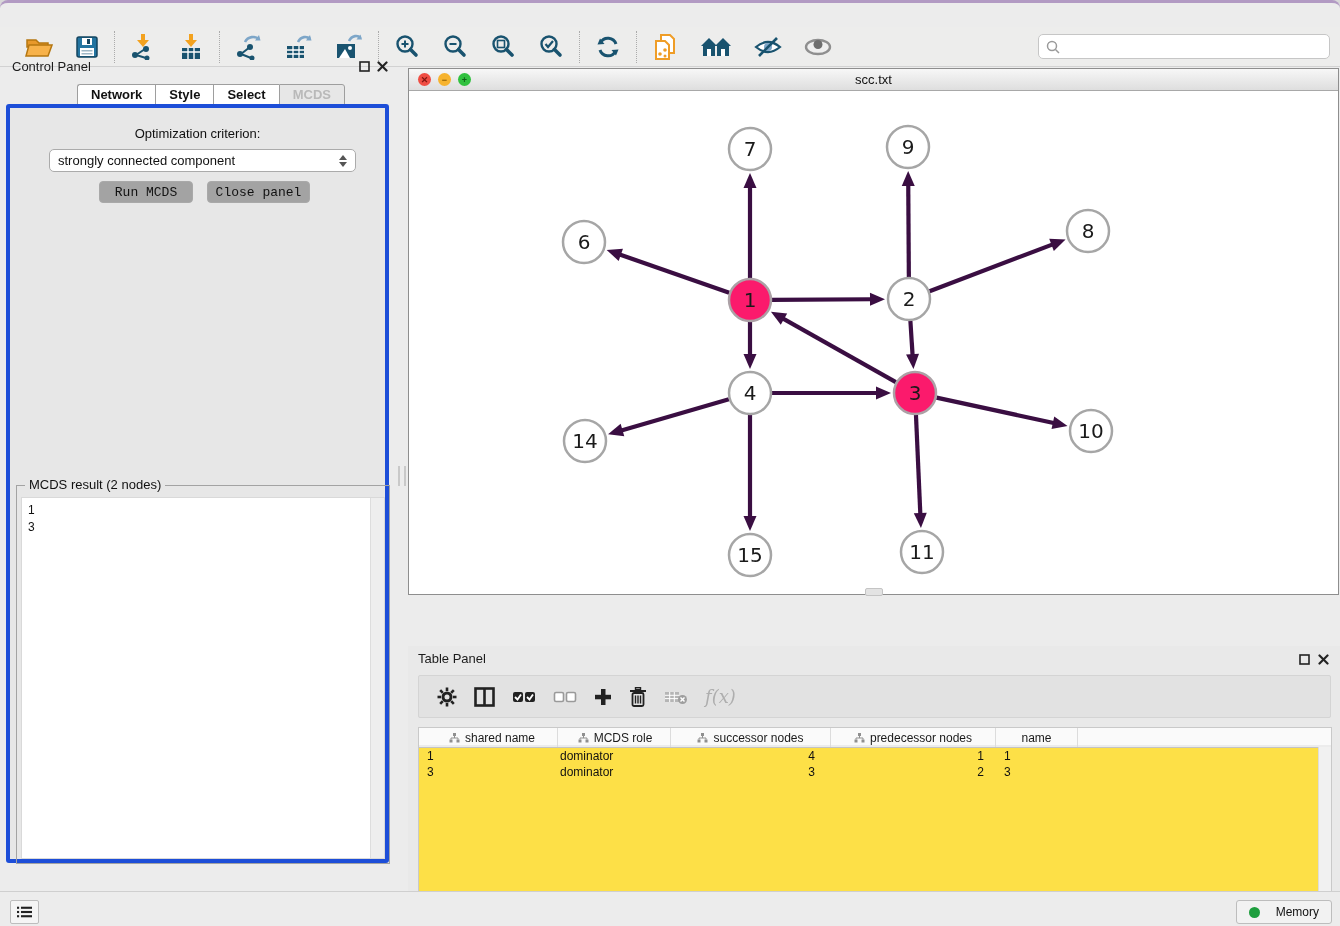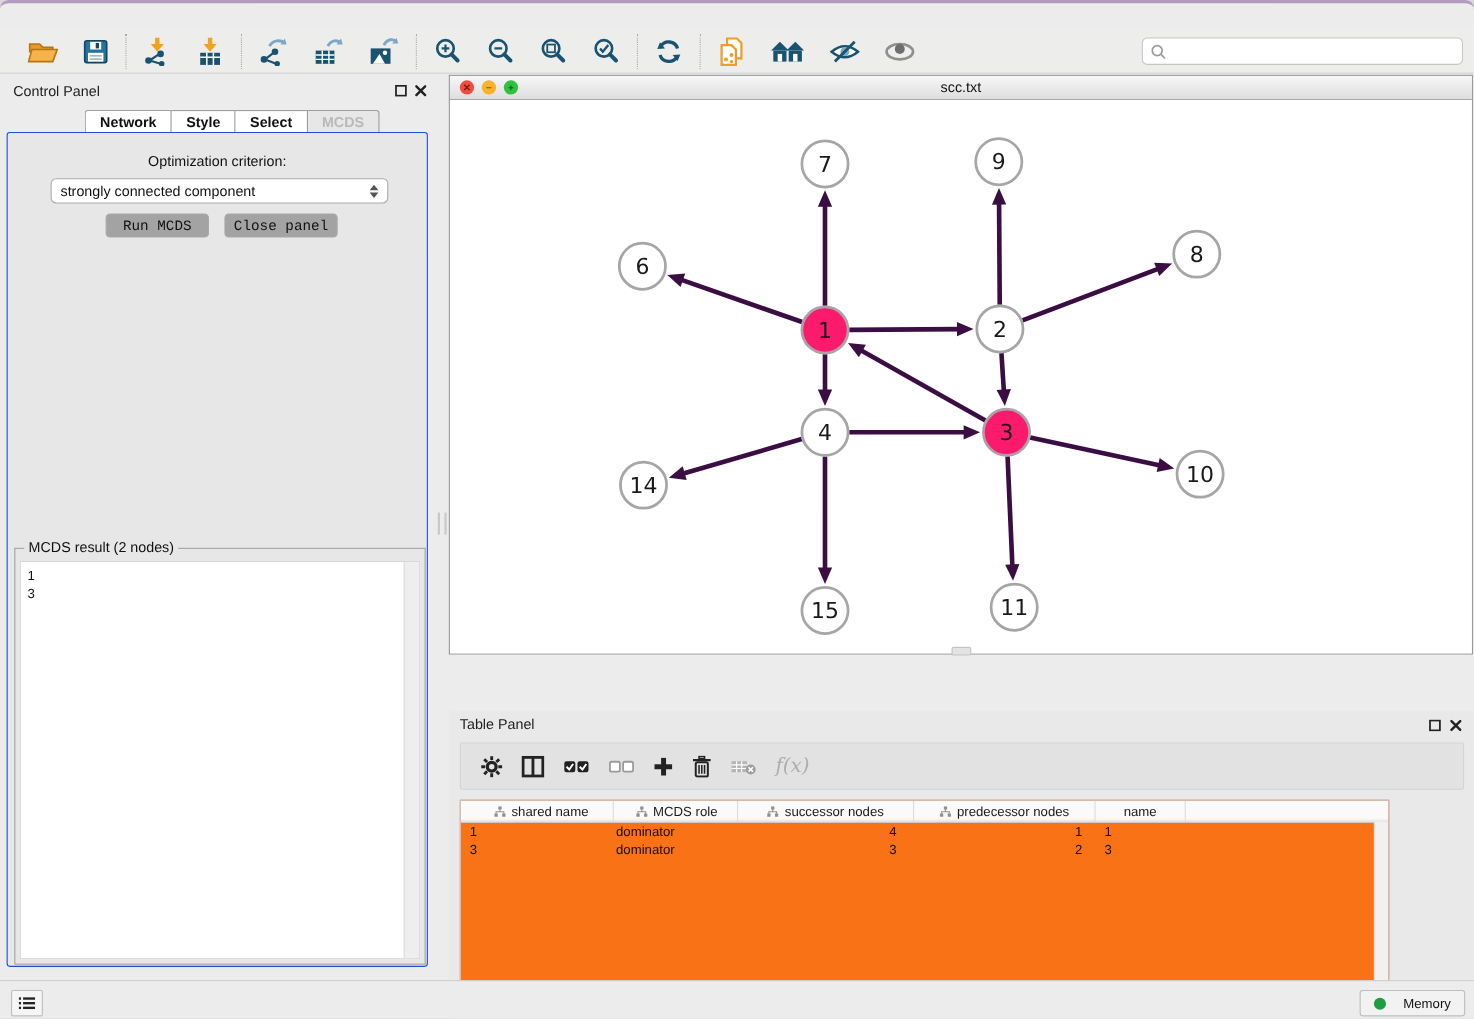--- a/index.html
+++ b/index.html
@@ -15,31 +15,31 @@
   
   .toolbar{position:absolute;left:0;top:24px;width:100%;height:40px;background:#ededec;
     border-bottom:1px solid #d2d2d2;display:flex;align-items:center;padding:0 10px;box-sizing:border-box;}
   .tbgroup{display:flex;align-items:center;gap:18px;padding:0 13px;}
   .tbsep{height:32px;border-left:1px dotted #ababab;}
   .tb{background:none;border:none;padding:2px;cursor:pointer;display:flex;align-items:center;}
   .search{position:absolute;right:10px;top:7px;width:292px;height:25px;background:#fff;
     border:1px solid #c6c6c6;border-radius:5px;display:flex;align-items:center;padding:0 7px;box-sizing:border-box;}
   .search input{border:none;outline:none;flex:1;font-size:12px;margin-left:5px;background:transparent;font-family:"Liberation Sans",sans-serif;}
   
-  .cpanel{position:absolute;left:0;top:64px;width:397px;height:824px;}
+  .cpanel{position:absolute;left:0;top:48px;width:397px;height:824px;}
   .paneltitle{position:absolute;left:12px;top:8px;font-size:13px;color:#1c1c1c;}
   .wbtn{position:absolute;top:9px;width:12px;height:12px;background:none;border:none;padding:0;cursor:pointer;}
   .tabsrow{position:absolute;left:77px;top:33px;display:flex;}
   .tab{height:20px;line-height:20px;padding:0 13px;font-size:13px;font-weight:700;color:#111;
     background:#fff;border:1px solid #9e9e9e;border-right:none;text-align:center;cursor:pointer;}
   .tab:first-child{border-radius:3px 0 0 0;}
   .tab:last-child{border-right:1px solid #9e9e9e;border-radius:0 3px 0 0;}
   .tab.active{background:#e7e7e7;color:#b9b9b9;}
   .cpbody{position:absolute;left:6px;top:53px;width:383px;height:759px;background:#e7e7e7;
-    border:1px solid #1d4ed8;border-radius:3px;box-sizing:border-box;padding-left:39px;}
+    border:4px solid #1d4ed8;border-radius:3px;box-sizing:border-box;padding-left:39px;}
   .optlabel{position:absolute;left:0;top:18px;width:100%;text-align:center;font-size:13px;color:#111;}
   .select{position:absolute;left:39px;top:41px;width:307px;height:23px;background:#fff;
     border:1px solid #ababab;border-radius:5px;display:flex;align-items:center;
     padding:0 8px;box-sizing:border-box;font-size:13px;color:#111;cursor:pointer;}
   .select .val{flex:1;}
   .spin{display:flex;flex-direction:column;gap:2px;align-items:center;}
   .spin i{width:0;height:0;border-left:4px solid transparent;border-right:4px solid transparent;}
   .spin i.up{border-bottom:5px solid #555;}
   .spin i.dn{border-top:5px solid #555;}
   .btn{position:absolute;height:22px;background:#a3a3a3;border:1px solid #a9a9a9;border-radius:4px;
@@ -66,21 +66,21 @@
   .netcanvas{position:absolute;left:0;top:22px;right:0;bottom:0;background:#fff;}
   .hgrip{position:absolute;left:50%;bottom:-2px;transform:translateX(-50%);width:16px;height:6px;
     background:#e3e3e3;border:1px solid #c4c4c4;border-radius:2px;cursor:row-resize;}
   
   .tpanel{position:absolute;left:408px;top:595px;width:932px;height:293px;background:#e9e9e9;margin-top:48px;}
   .ttoolbar{position:absolute;left:10px;top:29px;right:9px;height:43px;background:#e2e2e2;
     border:1px solid #d4d4d4;border-radius:2px;display:flex;align-items:center;gap:13px;
     padding:0 16px;box-sizing:border-box;}
   .tbt{background:none;border:none;padding:2px;cursor:pointer;display:flex;align-items:center;}
   .fx{font-family:"DejaVu Serif",serif;font-style:italic;font-size:18px;color:#aeaeae;}
-  .dtable{position:absolute;left:10px;top:81px;width:845px;bottom:33px;background:#f97316;
+  .dtable{position:absolute;left:10px;top:81px;width:914px;bottom:33px;background:#fde047;
     border:1px solid #c9c9c9;box-sizing:border-box;overflow:hidden;}
   .thead{display:flex;height:19px;border-bottom:1px solid #c3c3c3;background:#fafafa;box-shadow:inset 0 -2px 0 #ececec;}
   .th{display:flex;align-items:center;justify-content:center;gap:5px;font-size:12px;color:#1a1a1a;
     border-right:1px solid #dcdcdc;box-sizing:border-box;cursor:pointer;}
   .trow{display:flex;height:16px;align-items:center;}
   .td{font-size:12px;color:#111;box-sizing:border-box;white-space:nowrap;}
   .c0{width:139px;padding-left:8px;}
   .c1{width:113px;padding-left:2px;}
   .c2{width:160px;text-align:right;padding-right:16px;}
   .c3{width:165px;text-align:right;padding-right:12px;}

